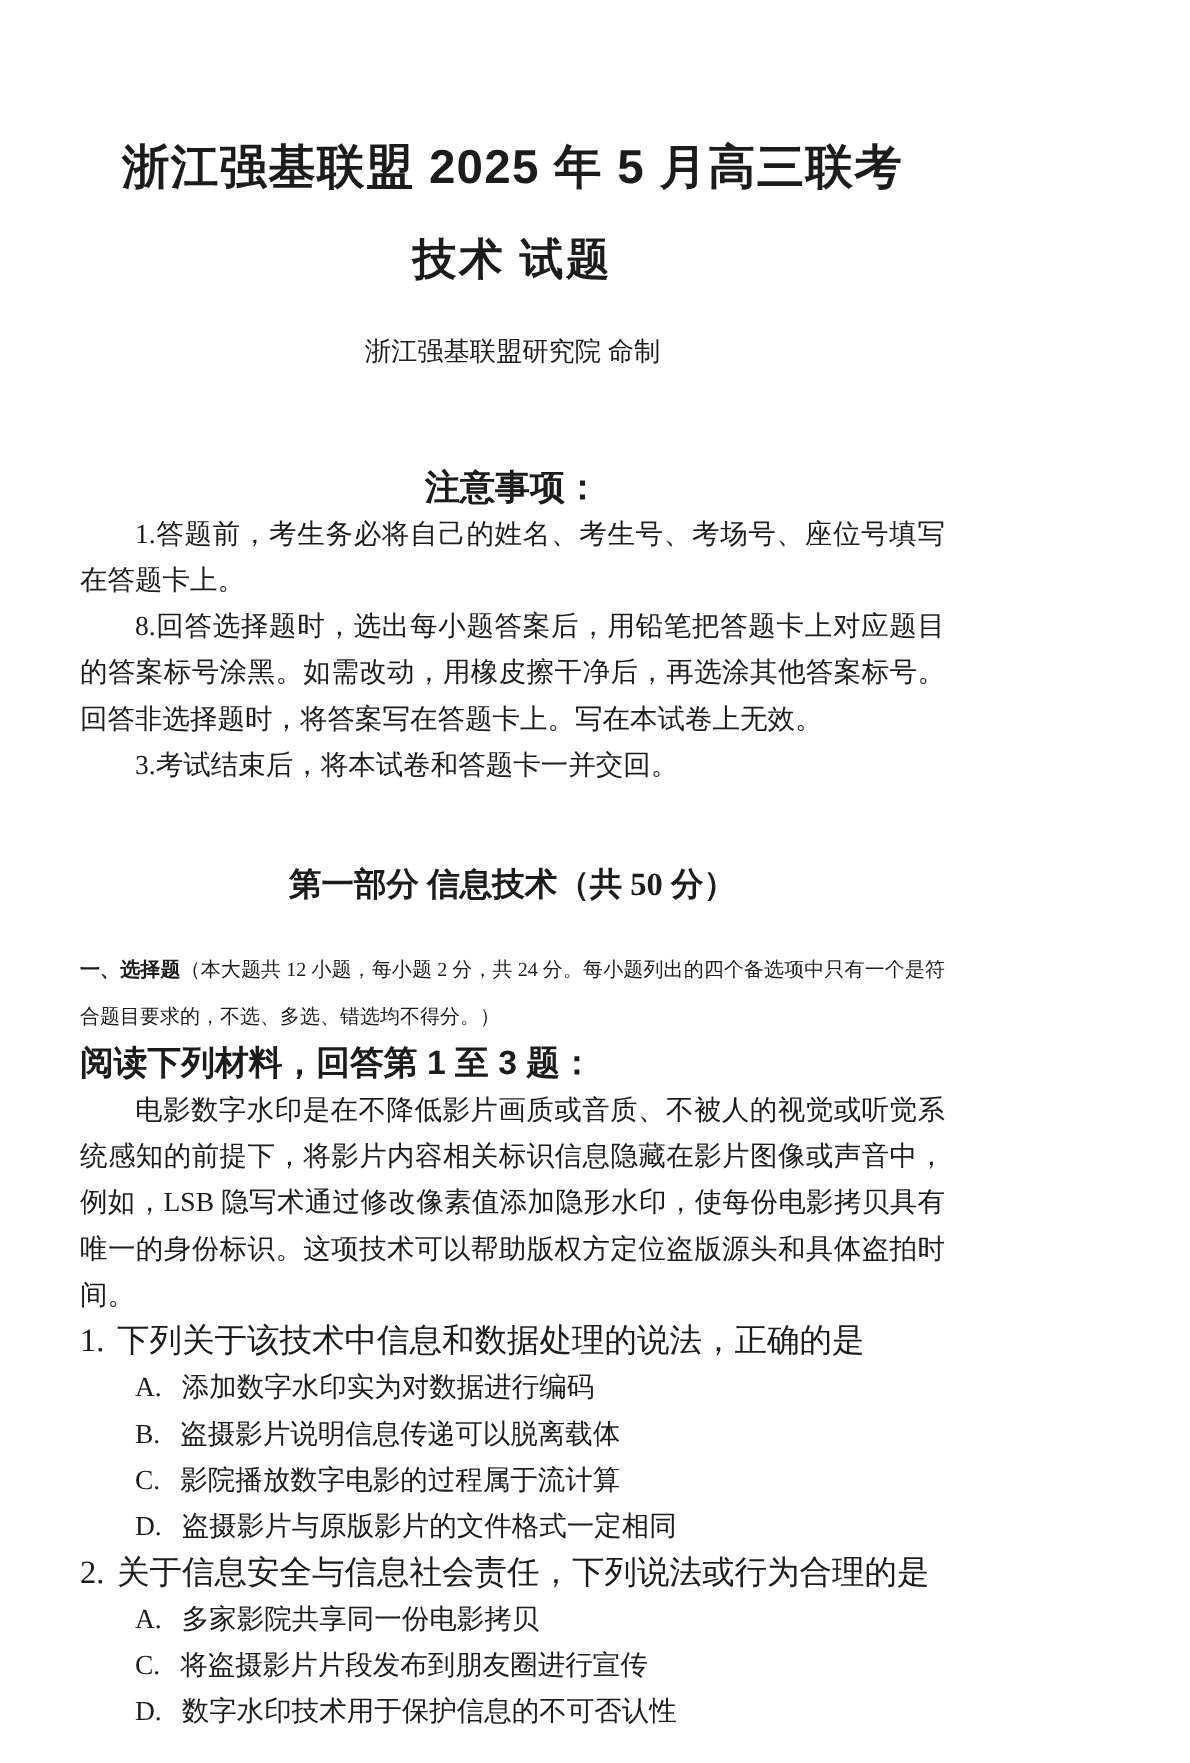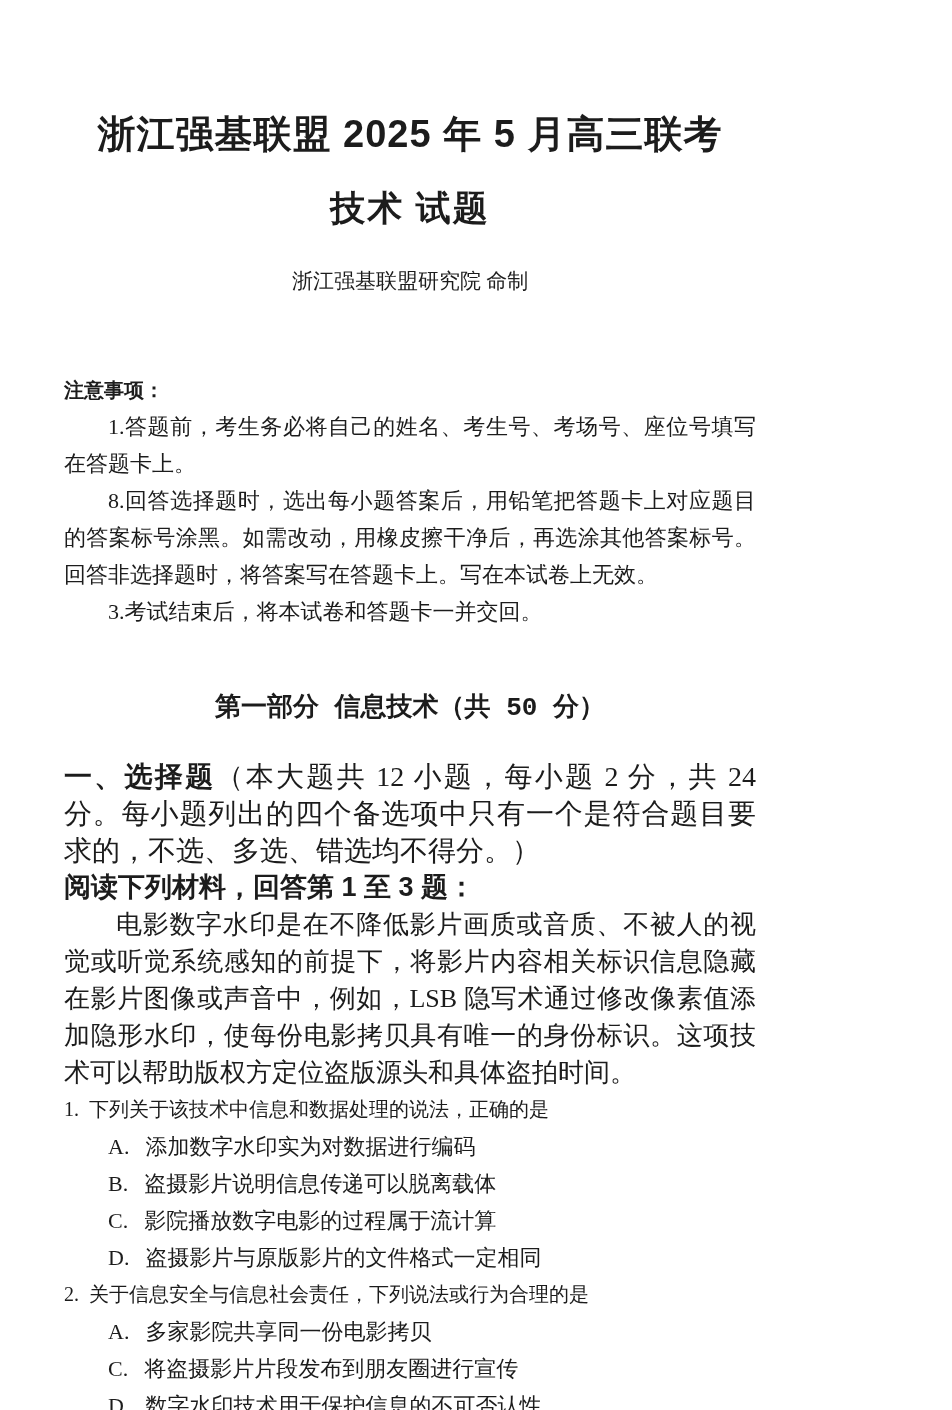--- a/index.html
+++ b/index.html
@@ -45,68 +45,69 @@
     line-height: 26px;
     text-align: center;
   }
   .notice {
     margin-top: 78px;
   }
   .notice-heading {
     margin: 0;
     font-family: "Liberation Sans", sans-serif;
     font-weight: bold;
-    font-size: 20px;
+    font-size: 28px;
     line-height: 36px;
+    text-align: center;
   }
   .notice-item {
     margin: 0;
     font-size: 22px;
     line-height: 37px;
     text-indent: 2em;
     text-align: justify;
   }
   .section-heading {
     margin: 58px 0 0 0;
-    font-family: Liberation Mono, monospace;
+    font-family: Liberation Serif, serif;
     font-weight: bold;
     font-size: 26px;
     line-height: 40px;
     text-align: center;
   }
   .instructions {
     margin: 30px 0 0 0;
-    font-size: 28px;
+    font-size: 16px;
     line-height: 37px;
     text-align: justify;
   }
   .instructions .lead {
     font-family: "Liberation Sans", sans-serif;
     font-weight: bold;
   }
   .material-prompt {
     margin: 0;
     font-family: "Liberation Sans", sans-serif;
     font-weight: bold;
     font-size: 27px;
     line-height: 37px;
   }
   .material {
     margin: 0;
-    font-size: 26px;
+    font-size: 22px;
     line-height: 37px;
     text-indent: 2em;
     text-align: justify;
   }
   .question {
     margin: 0;
   }
   .stem {
     margin: 0;
-    font-size: 20px;
+    font-size: 26px;
     line-height: 37px;
   }
   .stem .q-num {
     margin-right: 10px;
   }
   .option-row {
     margin: 0;
     padding-left: 44px;
     font-size: 22px;
     line-height: 37px;

